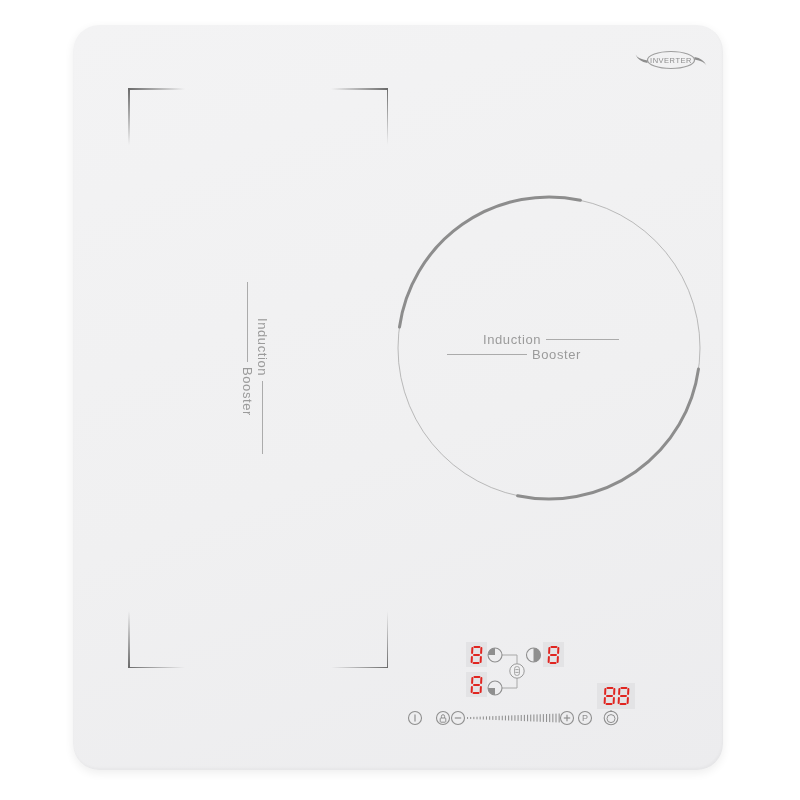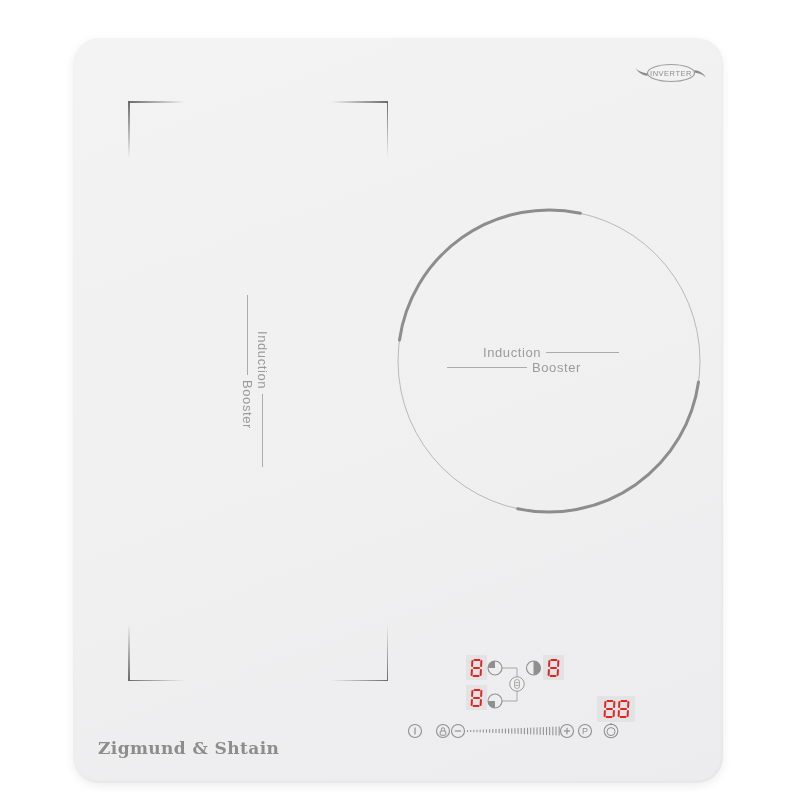--- a/index.html
+++ b/index.html
@@ -1,21 +1,21 @@
 <!DOCTYPE html>
 <html><head>
 <meta charset="utf-8">
 <style>
   html,body{margin:0;padding:0;}
   body{
     width:800px;height:800px;background:#ffffff;position:relative;overflow:hidden;
     font-family:"Liberation Sans",sans-serif;
   }
   .cooktop{
-    position:absolute;left:73px;top:38px;width:650px;height:745px;
+    position:absolute;left:73px;top:25px;width:650px;height:745px;
     border-radius:26px;
     background:linear-gradient(160deg,#f3f3f4 0%,#f0f0f1 55%,#ececee 100%);
     box-shadow:0 3px 10px rgba(0,0,0,.07), inset -1px -2px 3px rgba(0,0,0,.03);
   }
   
   .bk{position:absolute;}
   .bk-h{height:1.5px;width:57px;}
   .bk-v{width:1.5px;height:57px;}
   .g-right{background:linear-gradient(to right,#6a6a6a,rgba(110,110,110,0));}
   .g-left{background:linear-gradient(to left,#6a6a6a,rgba(110,110,110,0));}
@@ -241,14 +241,13 @@
         <span class="sg sg-a"></span>
         <span class="sg sg-b"></span>
         <span class="sg sg-c"></span>
         <span class="sg sg-d"></span>
         <span class="sg sg-e"></span>
         <span class="sg sg-f"></span>
         <span class="sg sg-g"></span>
       </span>
     </div>
 
-  <div class="logo">Zigmund &amp; Shtain</div>
 </div>
 
 </body></html>

